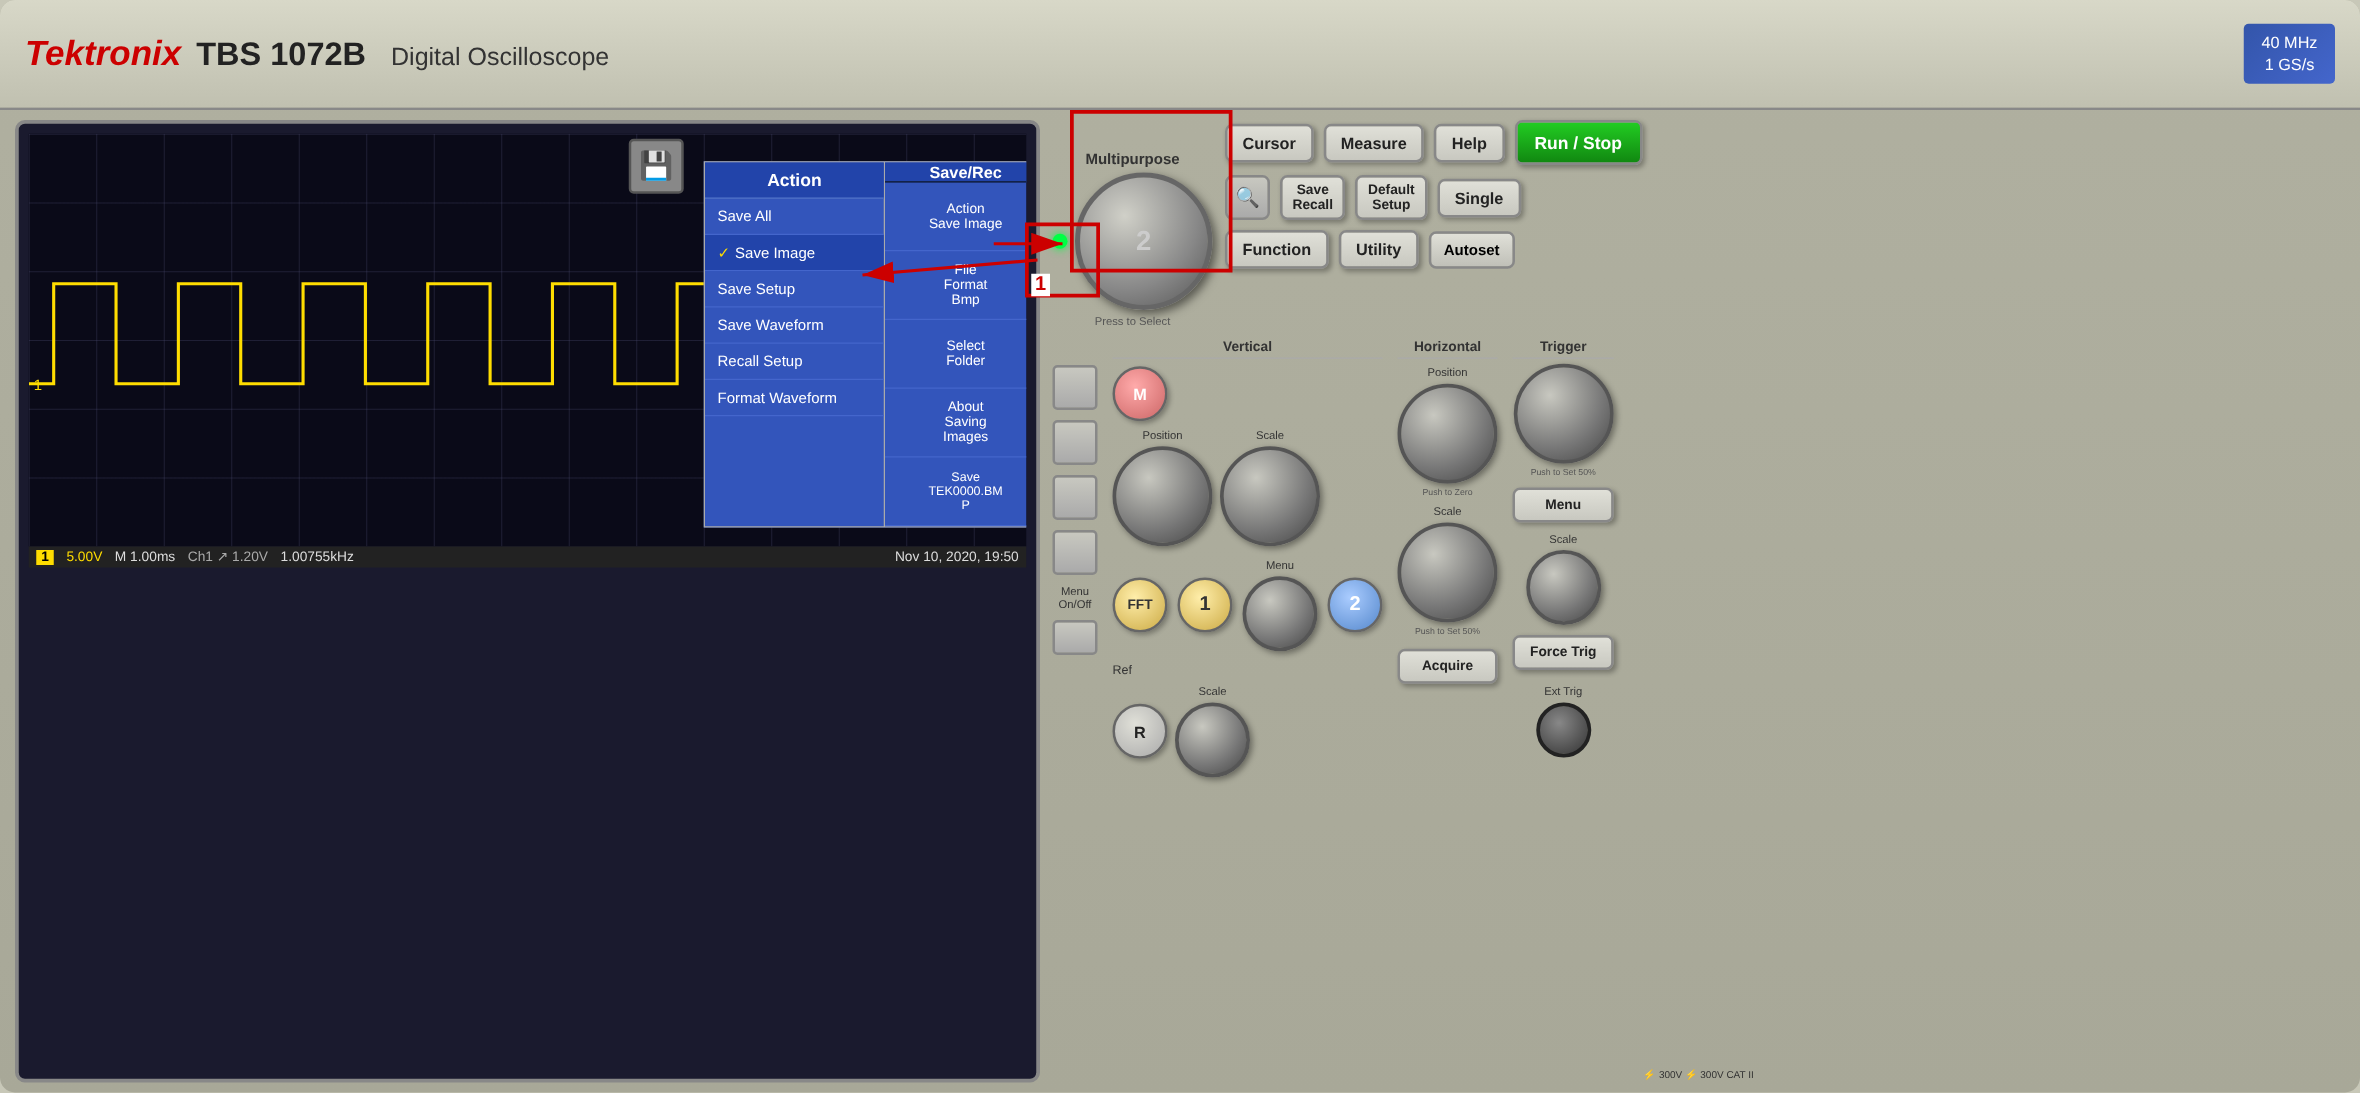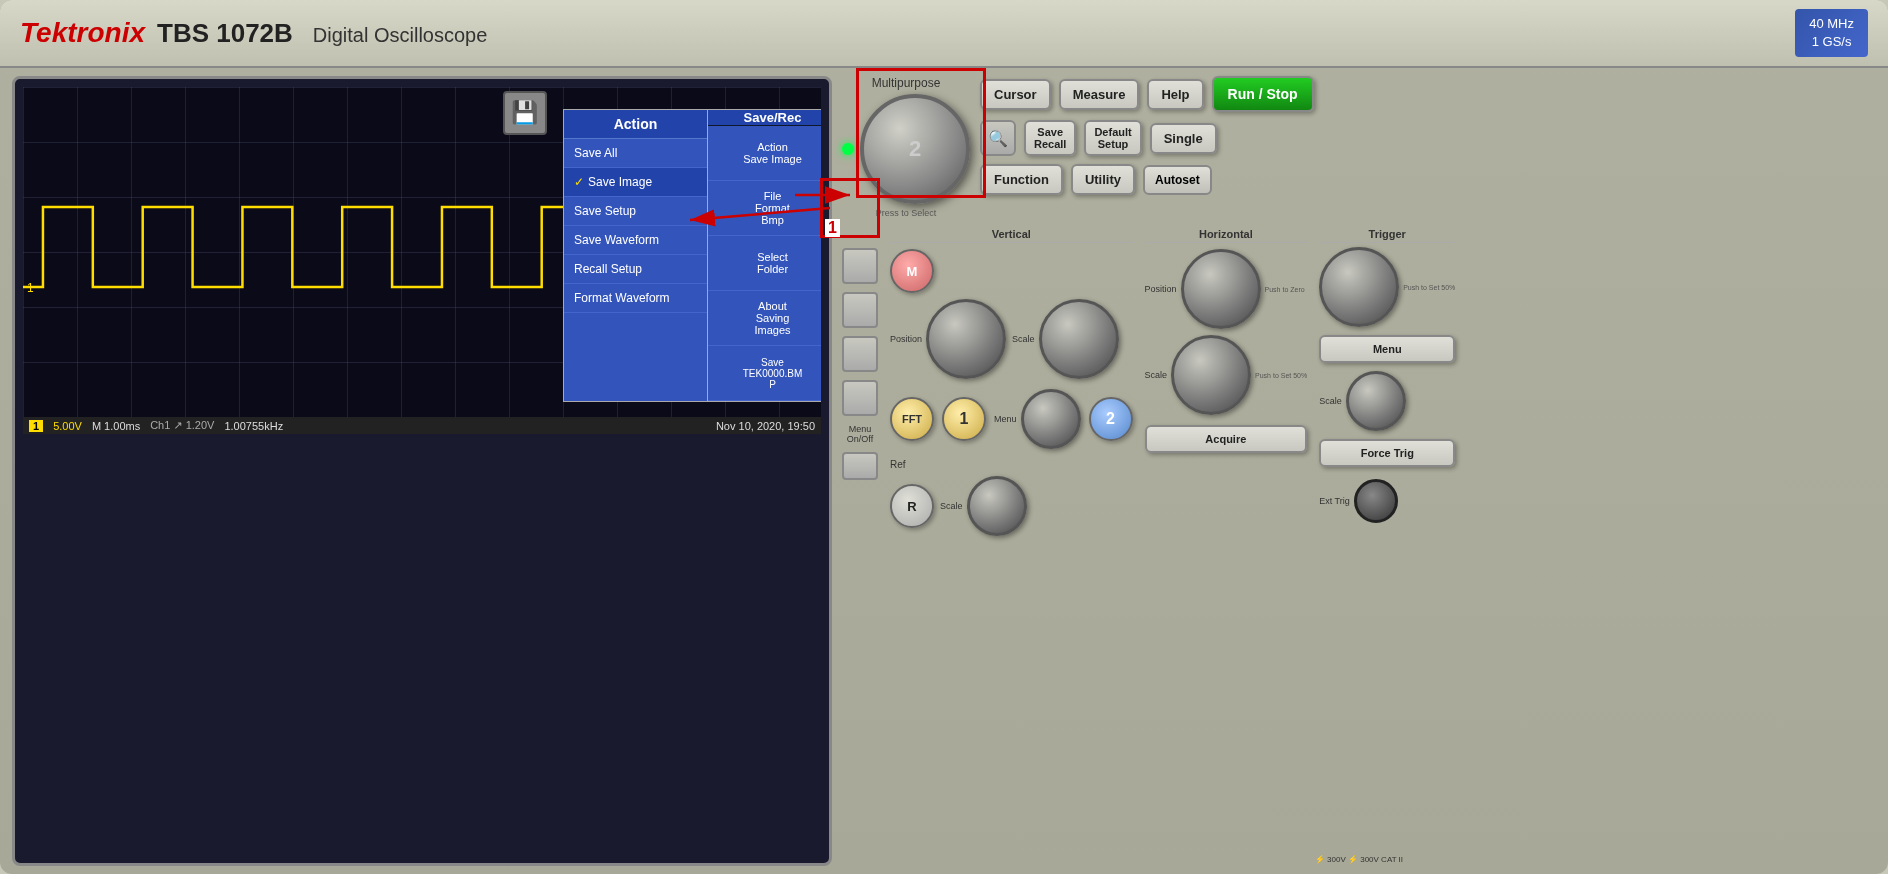--- a/index.html
+++ b/index.html
@@ -17,21 +17,21 @@
       background: linear-gradient(180deg, #b0b0a0 0%, #a8a898 100%);
       border-radius: 12px;
       position: relative;
       display: flex;
       flex-direction: column;
     }
 
     
     .header-bar {
       background: linear-gradient(180deg, #d8d8c8 0%, #c0c0b0 100%);
-      height: 68px;
+      height: 88px;
       display: flex;
       align-items: center;
       padding: 0 20px;
       border-bottom: 2px solid #888;
       border-radius: 12px 12px 0 0;
     }
 
     .brand {
       display: flex;
       align-items: baseline;
@@ -292,23 +292,24 @@
     .right-panel {
       flex: 1;
       display: flex;
       flex-direction: column;
       gap: 6px;
     }
 
     .multipurpose-label {
       font-size: 13px;
       color: #333;
-      font-weight: normal;
+      font-weight: bold;
       text-align: center;
       flex: 0 0 auto;
+      margin-top: 24px;
     }
 
     .osc-button {
       background: linear-gradient(180deg, #e0e0d8 0%, #c8c8c0 100%);
       border: 2px solid #888;
       border-radius: 6px;
       padding: 6px 12px;
       font-size: 13px;
       font-weight: bold;
       color: #222;
@@ -440,20 +441,21 @@
     }
 
     .row-flex {
       display: flex;
       gap: 6px;
       align-items: center;
     }
 
     .col-flex {
       display: flex;
+      flex-direction: column;
       gap: 4px;
       align-items: center;
     }
 
     .bnc-connector {
       width: 44px;
       height: 44px;
       border-radius: 50%;
       background: radial-gradient(circle at 40% 35%, #888, #333);
       border: 3px solid #222;

